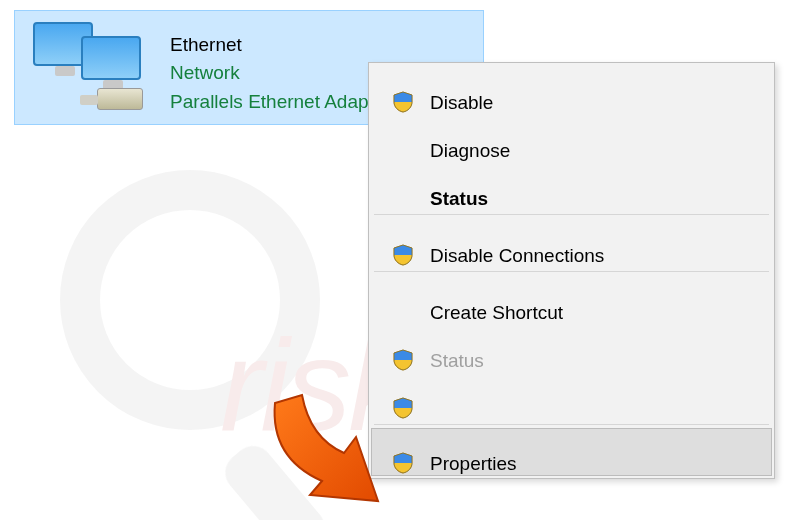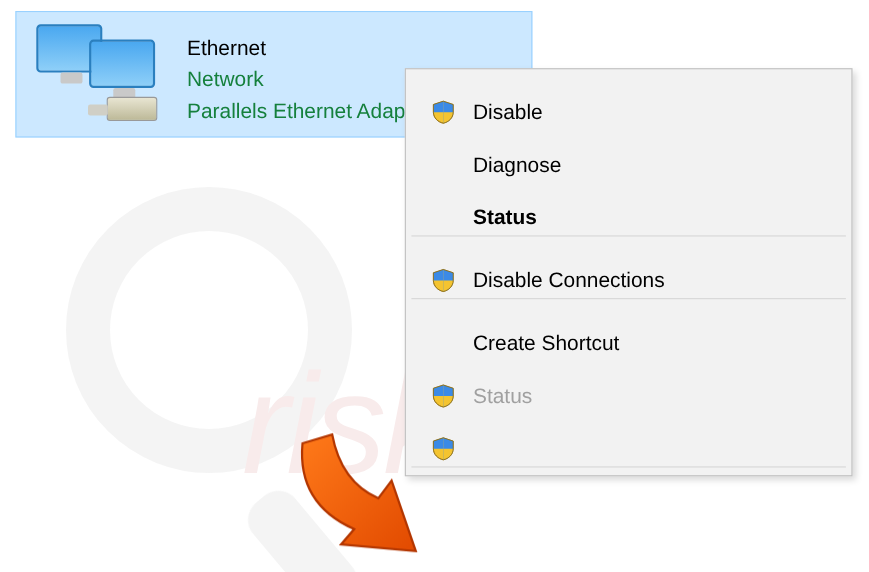--- a/index.html
+++ b/index.html
@@ -153,20 +153,32 @@
         <svg width="24" height="24" viewBox="0 0 24 24">
     <path d="M12 2 L21 5 V12 C21 17 17 21 12 22 C7 21 3 17 3 12 V5 Z" fill="#f4c430" stroke="#b8860b" stroke-width="0.6"></path>
     <path d="M12 2 L21 5 V12 C21 17 17 21 12 22 V2 Z" fill="#3b8ae6"></path>
     <path d="M12 2 L3 5 V12 L12 12 Z" fill="#3b8ae6"></path>
     <path d="M12 12 L21 12 V12 C21 17 17 21 12 22 Z" fill="#f4c430"></path>
     <path d="M12 2 L21 5 V12 C21 17 17 21 12 22 C7 21 3 17 3 12 V5 Z" fill="none" stroke="#8a6d1d" stroke-width="0.8"></path>
   </svg>
       </span>
     </div>
     <div class="sep"></div>
+    <div class="item hover">
+      <span class="icon-slot">
+        <svg width="24" height="24" viewBox="0 0 24 24">
+    <path d="M12 2 L21 5 V12 C21 17 17 21 12 22 C7 21 3 17 3 12 V5 Z" fill="#f4c430" stroke="#b8860b" stroke-width="0.6"></path>
+    <path d="M12 2 L21 5 V12 C21 17 17 21 12 22 V2 Z" fill="#3b8ae6"></path>
+    <path d="M12 2 L3 5 V12 L12 12 Z" fill="#3b8ae6"></path>
+    <path d="M12 12 L21 12 V12 C21 17 17 21 12 22 Z" fill="#f4c430"></path>
+    <path d="M12 2 L21 5 V12 C21 17 17 21 12 22 C7 21 3 17 3 12 V5 Z" fill="none" stroke="#8a6d1d" stroke-width="0.8"></path>
+  </svg>
+      </span>
+      <span class="label">Properties</span>
+    </div>
   </div>
 
 <svg class="arrow" viewBox="0 0 140 140">
   <defs>
     <linearGradient id="ag" x1="0" y1="0" x2="1" y2="1">
       <stop offset="0" stop-color="#ff7a1a"></stop>
         <stop offset="1" stop-color="#e24a00"></stop>
     </linearGradient>
   </defs>
   <path d="M15 20 Q10 75 62 98 L50 112 L118 118 L96 54 L84 70 Q50 55 42 12 Z" fill="url(#ag)" stroke="#b33600" stroke-width="2"></path>

